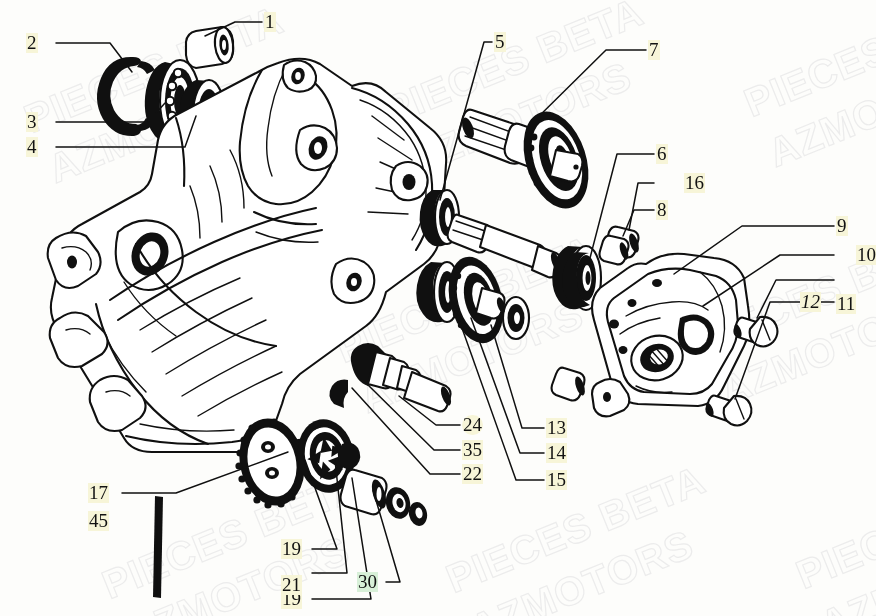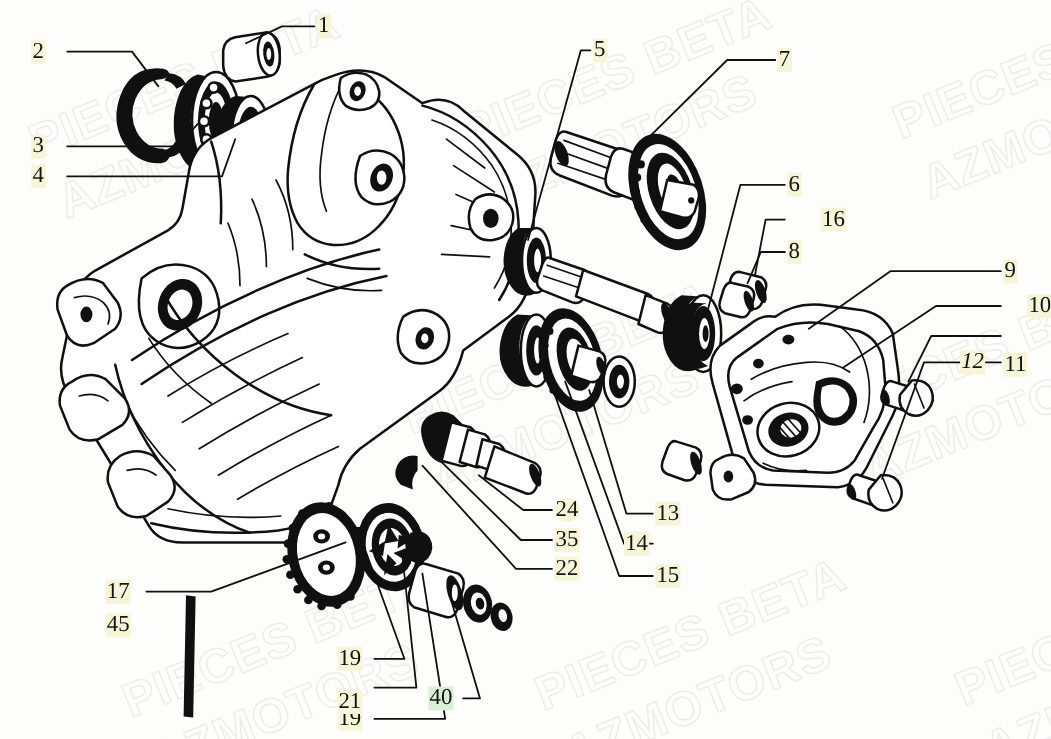--- a/index.html
+++ b/index.html
@@ -482,27 +482,27 @@
       <div class="lbl" style="left: 26px; top: 137px;">4</div>
       <div class="lbl" style="left: 494px; top: 32px;">5</div>
       <div class="lbl" style="left: 656px; top: 144px;">6</div>
       <div class="lbl" style="left: 648px; top: 40px;">7</div>
       <div class="lbl" style="left: 656px; top: 200px;">8</div>
       <div class="lbl" style="left: 836px; top: 216px;">9</div>
       <div class="lbl" style="left: 836px; top: 245px; margin-left: 20px;">10</div>
       <div class="lbl" style="left: 836px; top: 270px; margin-top: 24px;">11</div>
       <div class="lbl" style="left: 800px; top: 292px; font-style: italic;">12</div>
       <div class="lbl" style="left: 546px; top: 418px;">13</div>
-      <div class="lbl" style="left: 520px; top: 443px;">14</div>
+      <div class="lbl" style="left: 546px; top: 443px;">14</div>
       <div class="lbl" style="left: 546px; top: 470px;">15</div>
       <div class="lbl" style="left: 656px; top: 173px; margin-left: 28px;">16</div>
       <div class="lbl" style="left: 88px; top: 483px;">17</div>
       <div class="lbl" style="left: 281px; top: 539px;">19</div>
       <div class="lbl" style="left: 281px; top: 563px; margin-top: 26px;">19</div>
-      <div class="lbl green" style="left: 357px; top: 572px;">40</div>
+      <div class="lbl green" style="left: 357px; top: 572px;">30</div>
       <div class="lbl" style="left: 281px; top: 575px;">21</div>
       <div class="lbl" style="left: 462px; top: 464px;">22</div>
       <div class="lbl" style="left: 462px; top: 440px;">35</div>
       <div class="lbl" style="left: 462px; top: 415px; border-radius: 10px;">24</div>
       <div class="lbl" style="left: 88px; top: 511px;">45</div>
     </div>
 
 </div>
 
 </body></html>

